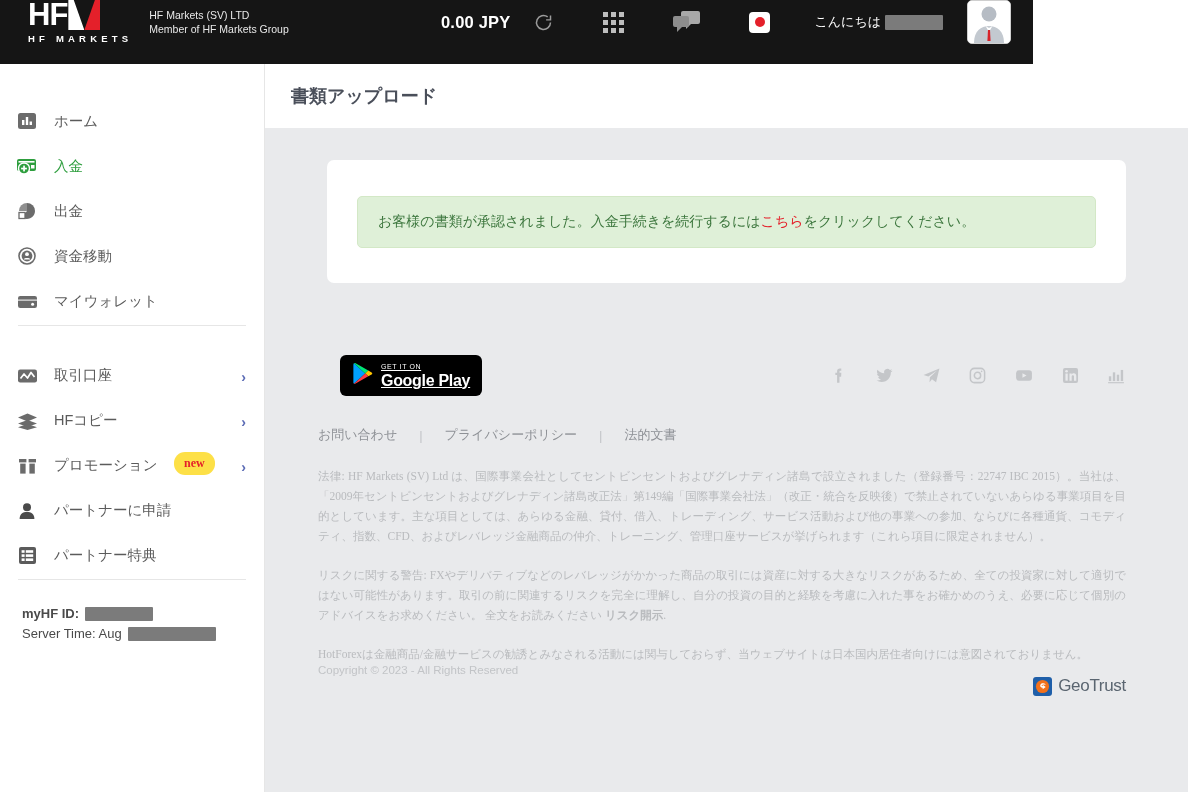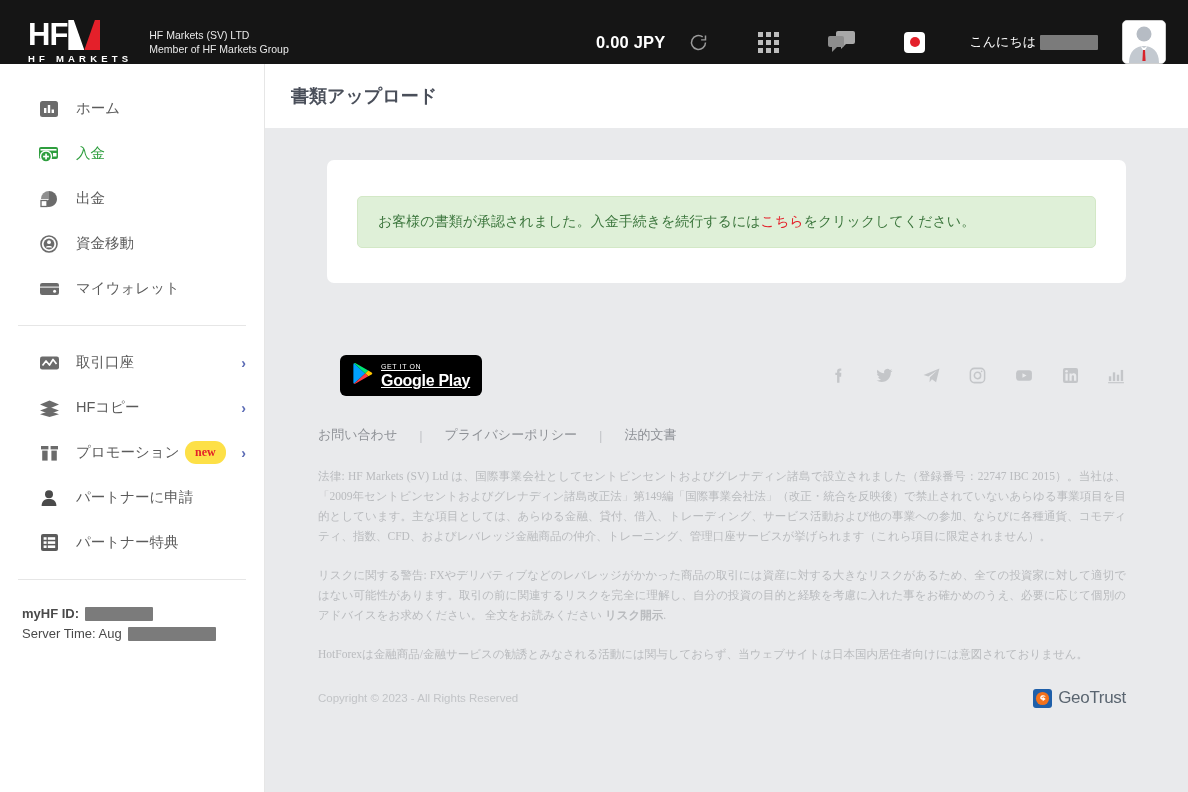--- a/index.html
+++ b/index.html
@@ -8,23 +8,23 @@
     width: 1188px; height: 792px;
     font-family: "Liberation Sans", "DejaVu Sans", sans-serif;
     background: #ffffff;
     overflow: hidden;
   }
   #app { position: relative; width: 1188px; height: 792px; }
 
   
   .topbar {
     position: absolute; left: 0; top: 0;
-    width: 1188px; height: 64px;
+    width: 1033px; height: 64px;
     background: #151515;
-    display: flex; align-items: flex-end;
+    display: flex; align-items: flex-start;
   }
   .brand { display: flex; align-items: center; padding-left: 28px; }
   .logo-wrap { display: flex; flex-direction: column; align-items: flex-start; }
   .logo-hfm { display: flex; align-items: flex-end; height: 30px; line-height: 1; }
   .logo-hfm .lh, .logo-hfm .lf { color: #ffffff; font-weight: 700; font-size: 31px;
       letter-spacing: -1px; font-family: "Liberation Sans", sans-serif; }
   .logo-m { position: relative; width: 32px; height: 30px; margin-left: 1px; }
   .logo-m .half-w, .logo-m .half-r {
     position: absolute; top: 0; width: 16px; height: 30px;
   }
@@ -59,22 +59,22 @@
 
   
   .sidebar {
     position: absolute; left: 0; top: 64px;
     width: 265px; height: 728px;
     background: #ffffff;
     border-right: 1px solid #e6e6e6;
     padding-top: 22px;
   }
   .nav-item {
-    display: flex; align-items: center;
-    height: 45px; padding-left: 36px; padding-right: 18px;
+    display: flex; align-items: flex-end;
+    height: 45px; padding-left: 14px; padding-right: 18px;
     cursor: pointer; position: relative;
   }
   .nav-item .ic { width: 26px; display: flex; align-items: center; justify-content: center;
       flex: 0 0 26px; }
   .nav-item .lbl { margin-left: 14px; font-size: 14.5px; color: #5b5b5b; }
   .nav-item.active .lbl { color: #2e9e3e; }
   .nav-item .chev { margin-left: auto; color: #5b6bb5; font-size: 14px; font-weight: 600; }
   .badge-new {
     background: #fde047; color: #e4202a; font-size: 12px; font-weight: 700;
     border-radius: 11px; padding: 4px 10px; margin-left: auto; margin-right: 10px; font-family: Liberation Serif, serif;
@@ -121,21 +121,21 @@
 
   .flinks { margin-top: 30px; font-size: 13px; color: #8e9196; display: flex;
       align-items: center; gap: 22px; }
   .flinks a { color: #8e9196; text-decoration: none; }
   .flinks .sep { color: #c3c5c8; }
   .legal { margin-top: 22px; font-size: 11.5px; line-height: 20px; color: #b9bbbe;
       max-width: 840px; text-align: justify; font-family: Liberation Serif, serif; }
   .legal.p2 { margin-top: 19px; }
   .legal.p3 { margin-top: 19px; }
   .legal b { font-weight: 700; }
-  .copy-row { margin-top: 24px; display: flex; align-items: center; }
+  .copy-row { display: flex; align-items: flex-start; flex-direction: column; }
   .copy { font-size: 11.5px; color: #c2c4c7; }
   .geotrust { margin-left: auto; display: flex; align-items: center; }
   .gt-sq { width: 19px; height: 19px; background: #1f5fa9; border-radius: 3px;
       position: relative; display: flex; align-items: center; justify-content: center; }
   .gt-txt { margin-left: 6px; font-size: 17px; color: #5a6570; letter-spacing: -.3px; }
 </style>
 </head>
 <body>
 
 <div id="app">

